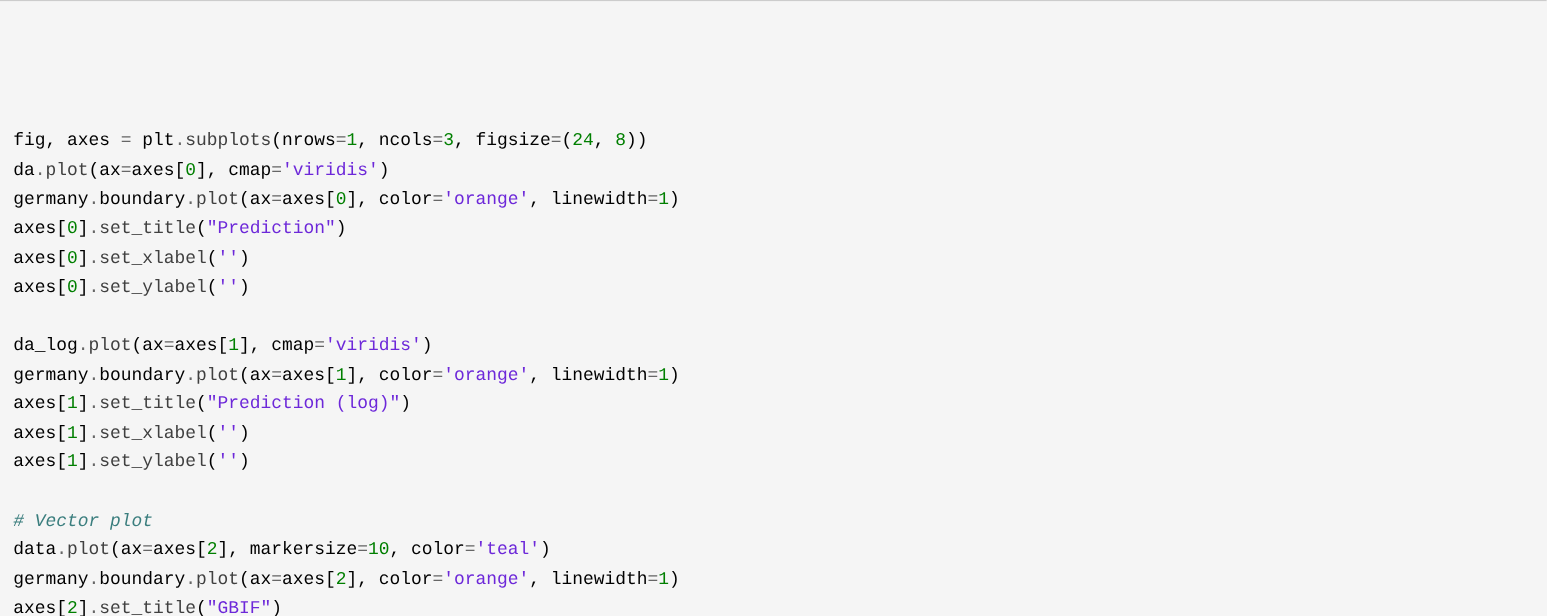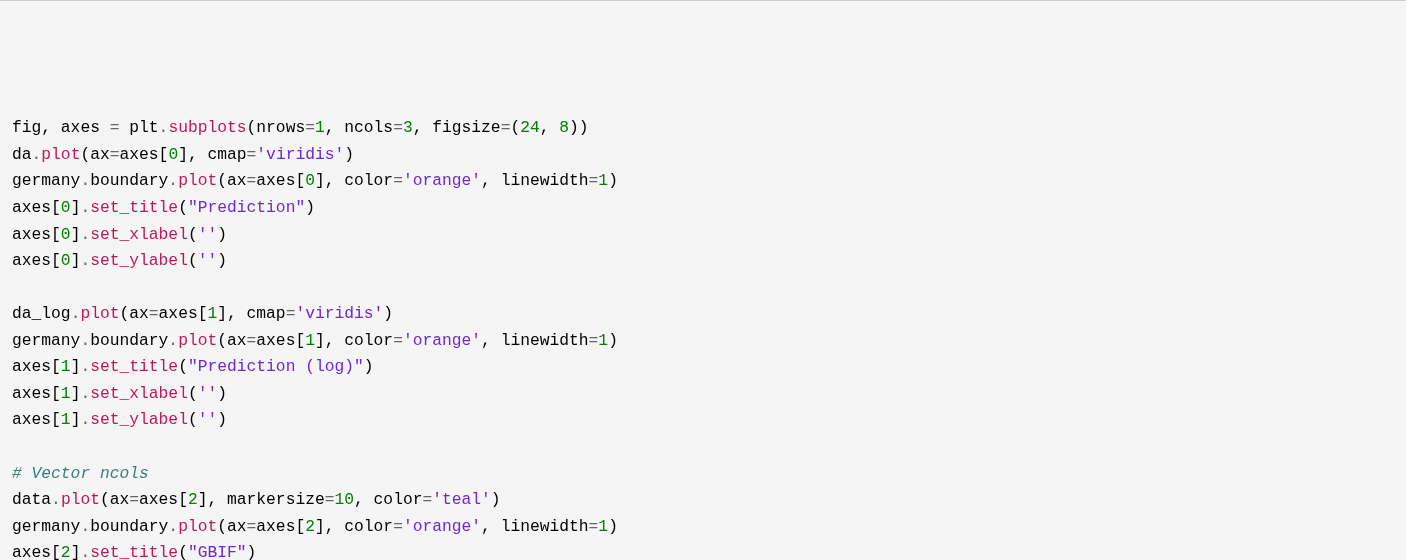--- a/index.html
+++ b/index.html
@@ -16,21 +16,21 @@
       border-top: 1px solid #ccc;
       color: #000;
       white-space: pre;
     }
     .code-block {
       display: block;
     }
     
     .k-var { color: #000; font-family: Liberation Mono, monospace; }
     .k-op { color: #666666; }
-    .k-func { color: #be185d; }
+    .k-func { color: #404040; }
     .k-num { color: #007f00; }
     .k-str { color: #6d28d9; }
     .k-comment { color: #3b7e7e; font-style: italic; }
     .k-punct { color: #000; }
   </style>
 </head>
 <body>
 
 
 
@@ -40,21 +40,21 @@
 <span class="k-var">axes[</span><span class="k-num">0</span><span class="k-var">]</span><span class="k-op">.</span><span class="k-func">set_title</span><span class="k-punct">(</span><span class="k-str">"Prediction"</span><span class="k-punct">)</span>
 <span class="k-var">axes[</span><span class="k-num">0</span><span class="k-var">]</span><span class="k-op">.</span><span class="k-func">set_xlabel</span><span class="k-punct">(</span><span class="k-str">''</span><span class="k-punct">)</span>
 <span class="k-var">axes[</span><span class="k-num">0</span><span class="k-var">]</span><span class="k-op">.</span><span class="k-func">set_ylabel</span><span class="k-punct">(</span><span class="k-str">''</span><span class="k-punct">)</span>
 
 <span class="k-var">da_log</span><span class="k-op">.</span><span class="k-func">plot</span><span class="k-var">(ax</span><span class="k-op">=</span><span class="k-var">axes[</span><span class="k-num">1</span><span class="k-var">], cmap</span><span class="k-op">=</span><span class="k-str">'viridis'</span><span class="k-punct">)</span>
 <span class="k-var">germany</span><span class="k-op">.</span><span class="k-var">boundary</span><span class="k-op">.</span><span class="k-func">plot</span><span class="k-var">(ax</span><span class="k-op">=</span><span class="k-var">axes[</span><span class="k-num">1</span><span class="k-var">], color</span><span class="k-op">=</span><span class="k-str">'orange'</span><span class="k-var">, linewidth</span><span class="k-op">=</span><span class="k-num">1</span><span class="k-punct">)</span>
 <span class="k-var">axes[</span><span class="k-num">1</span><span class="k-var">]</span><span class="k-op">.</span><span class="k-func">set_title</span><span class="k-punct">(</span><span class="k-str">"Prediction (log)"</span><span class="k-punct">)</span>
 <span class="k-var">axes[</span><span class="k-num">1</span><span class="k-var">]</span><span class="k-op">.</span><span class="k-func">set_xlabel</span><span class="k-punct">(</span><span class="k-str">''</span><span class="k-punct">)</span>
 <span class="k-var">axes[</span><span class="k-num">1</span><span class="k-var">]</span><span class="k-op">.</span><span class="k-func">set_ylabel</span><span class="k-punct">(</span><span class="k-str">''</span><span class="k-punct">)</span>
 
-<span class="k-comment"># Vector ncols</span>
+<span class="k-comment"># Vector plot</span>
 <span class="k-var">data</span><span class="k-op">.</span><span class="k-func">plot</span><span class="k-var">(ax</span><span class="k-op">=</span><span class="k-var">axes[</span><span class="k-num">2</span><span class="k-var">], markersize</span><span class="k-op">=</span><span class="k-num">10</span><span class="k-var">, color</span><span class="k-op">=</span><span class="k-str">'teal'</span><span class="k-punct">)</span>
 <span class="k-var">germany</span><span class="k-op">.</span><span class="k-var">boundary</span><span class="k-op">.</span><span class="k-func">plot</span><span class="k-var">(ax</span><span class="k-op">=</span><span class="k-var">axes[</span><span class="k-num">2</span><span class="k-var">], color</span><span class="k-op">=</span><span class="k-str">'orange'</span><span class="k-var">, linewidth</span><span class="k-op">=</span><span class="k-num">1</span><span class="k-punct">)</span>
 <span class="k-var">axes[</span><span class="k-num">2</span><span class="k-var">]</span><span class="k-op">.</span><span class="k-func">set_title</span><span class="k-punct">(</span><span class="k-str">"GBIF"</span><span class="k-punct">)</span>
 
 
 
 </div>
 
 
 

